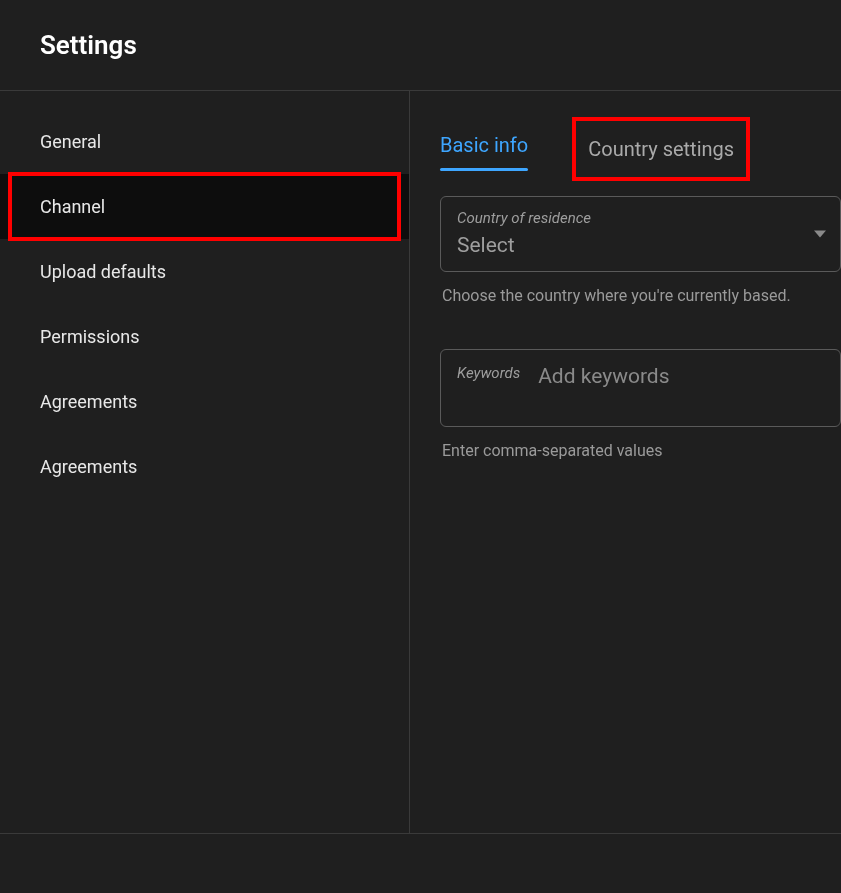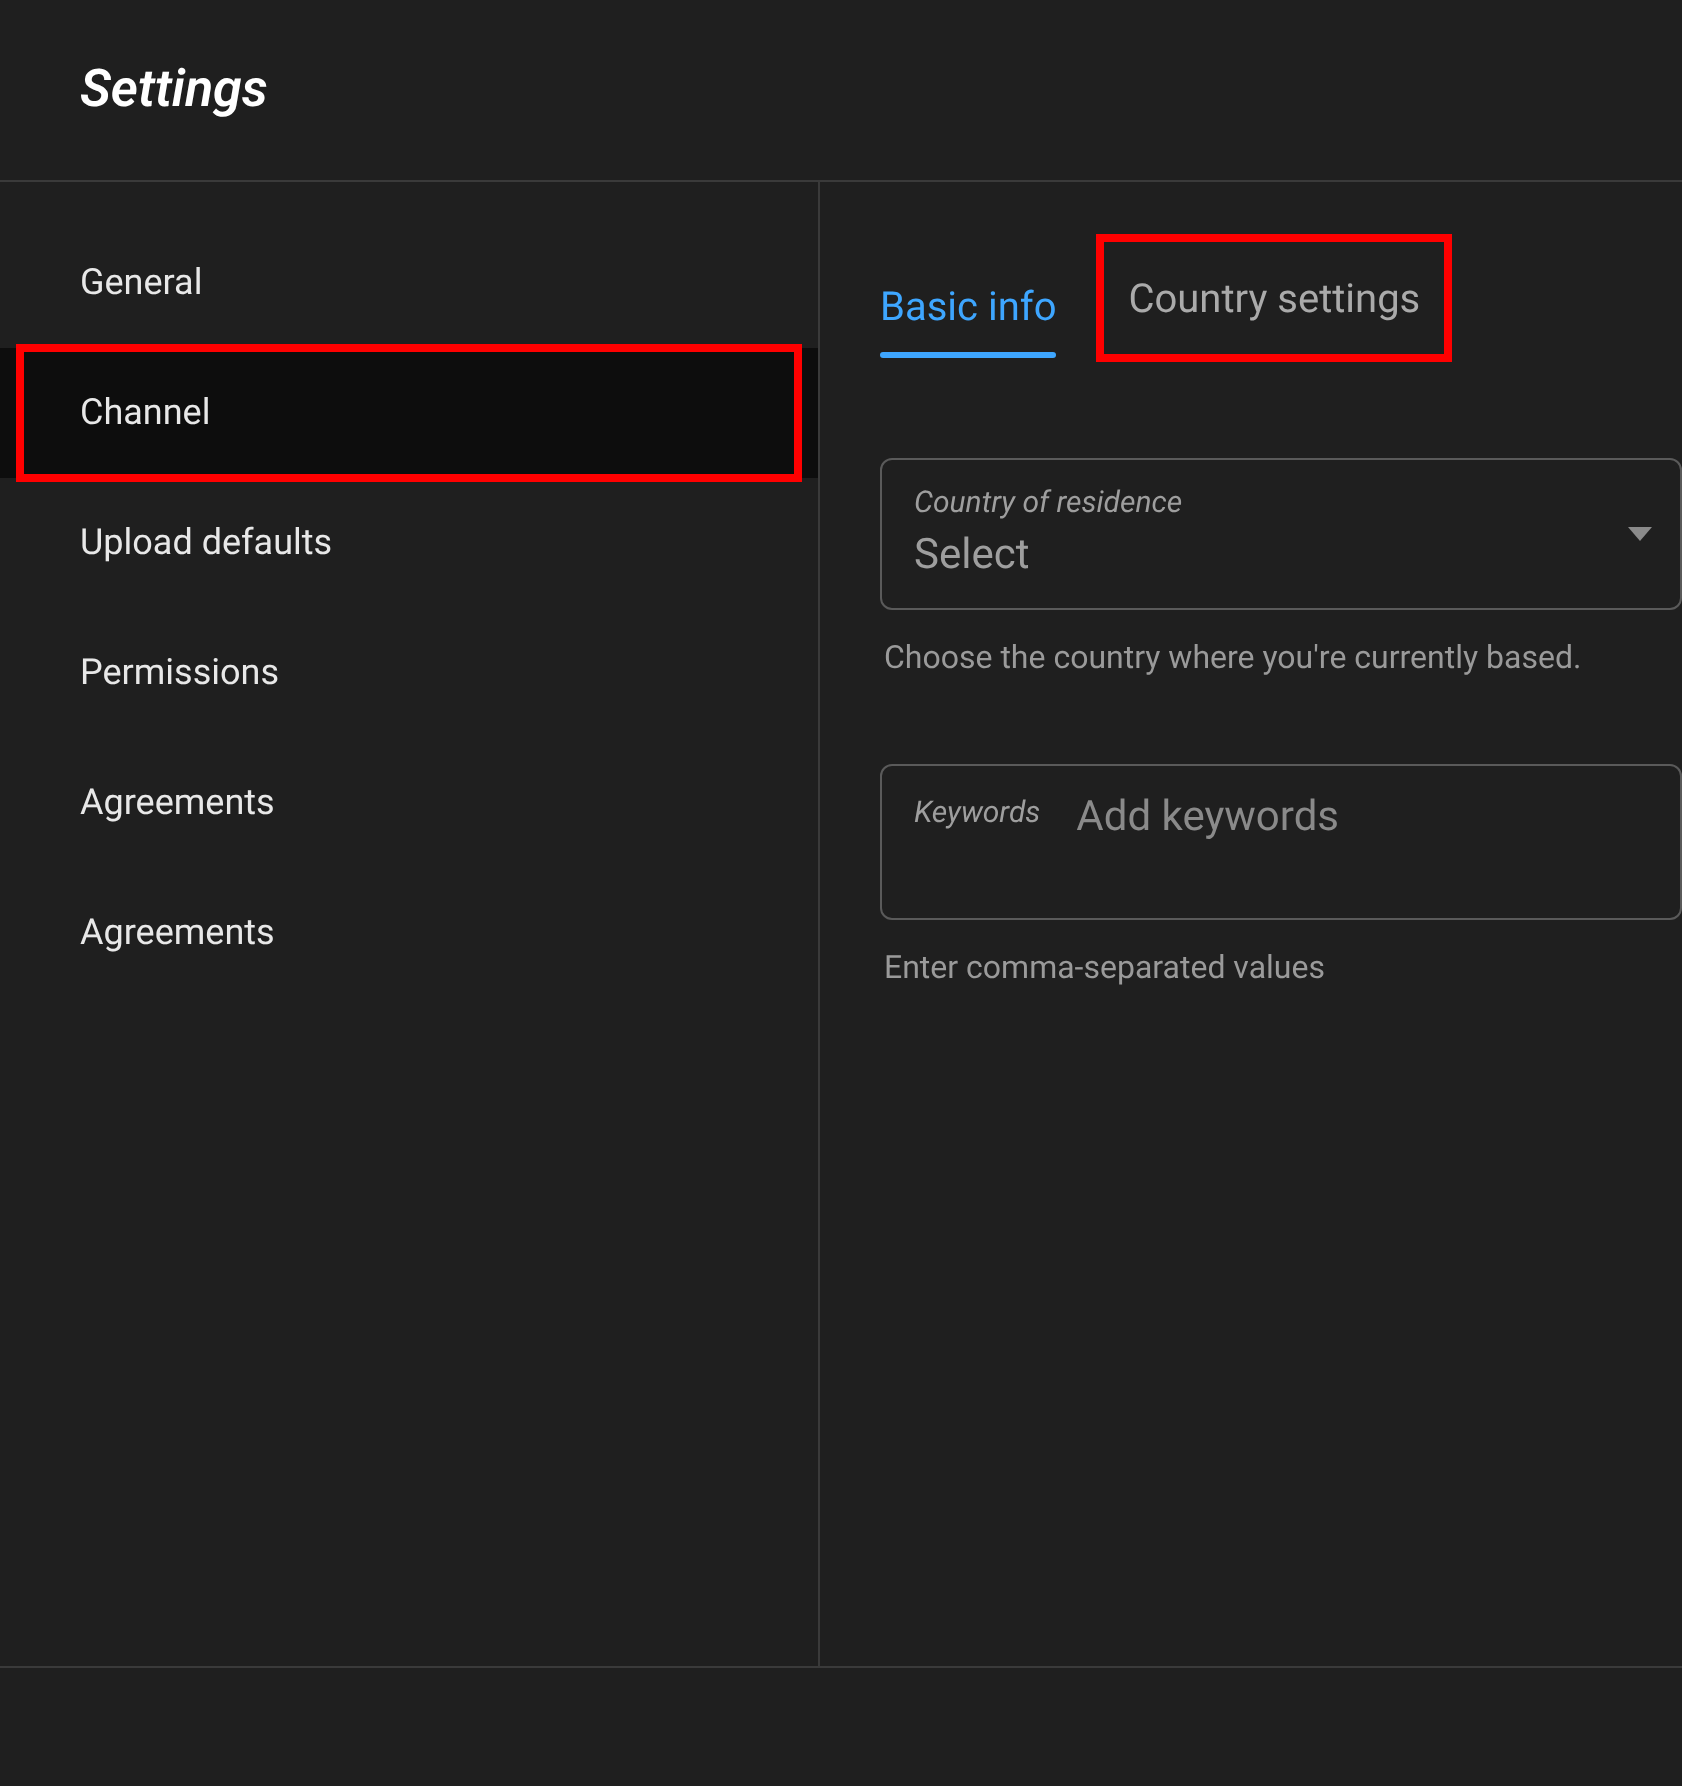--- a/index.html
+++ b/index.html
@@ -17,21 +17,20 @@
     }
     .container {
       width: 100%;
       height: 100%;
       display: flex;
       flex-direction: column;
     }
     .header {
       padding: 30px 40px;
       border-bottom: 1px solid #3a3a3a;
-      font-style: italic;
     }
     .header h1 {
       font-size: 26px;
       font-weight: 600;
       color: #fff;
     }
     .body-wrap {
       display: flex;
       flex: 1;
       overflow: hidden;
@@ -64,24 +63,24 @@
     }
     .main {
       flex: 1;
       padding: 30px 0 30px 30px;
       display: flex;
       flex-direction: column;
       overflow: hidden;
     }
     .tabs {
       display: flex;
-      gap: 26px;
-      align-items: flex-end;
+      gap: 50px;
+      align-items: flex-start;
       padding-bottom: 0;
-      margin-bottom: 52px;
+      margin-bottom: 19px;
       position: relative;
     }
     .tab {
       font-size: 20px;
       color: #aaa;
       padding: 12px 0;
       cursor: pointer;
       position: relative;
     }
     .tab.active {

